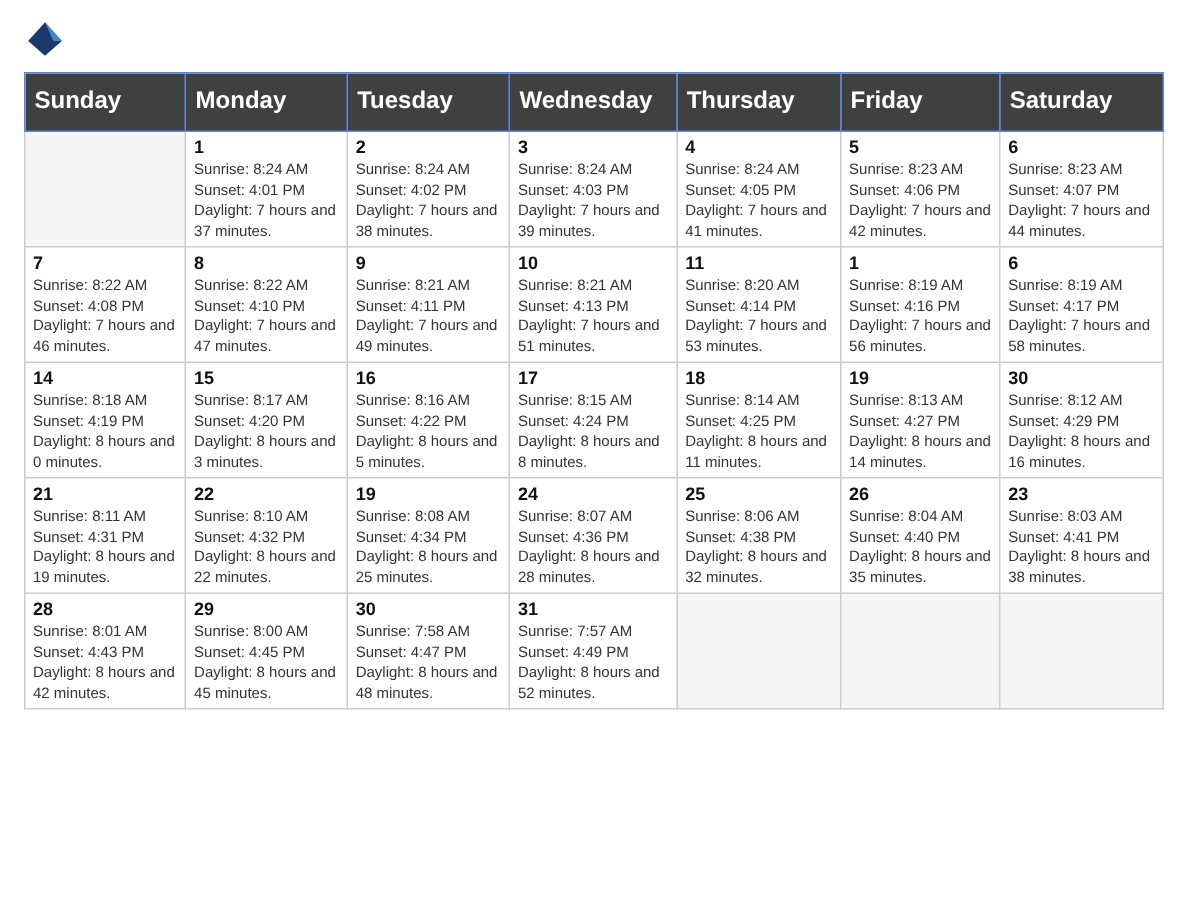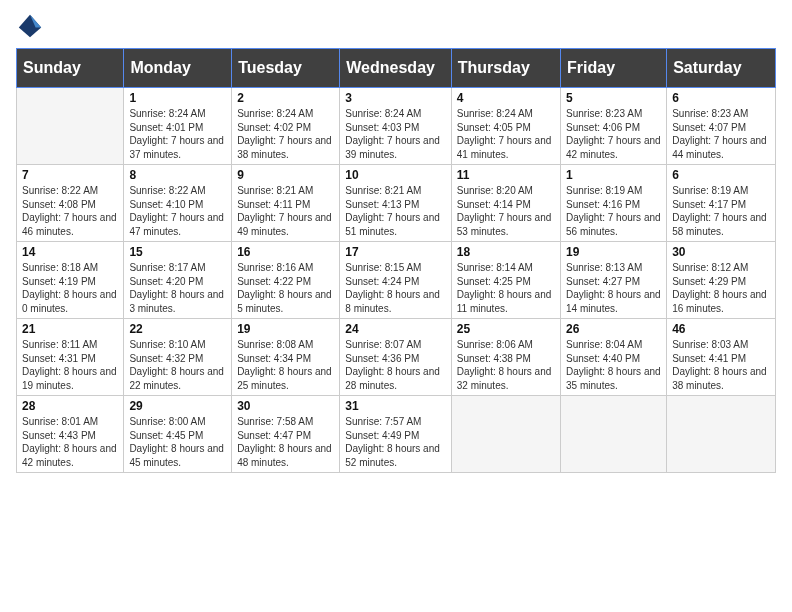--- a/index.html
+++ b/index.html
@@ -228,21 +228,21 @@
           </td>
           <td>
             <div class="day-num">25</div>
             <div class="day-info">Sunrise: 8:06 AM<br>Sunset: 4:38 PM<br>Daylight: 8 hours and 32 minutes.</div>
           </td>
           <td>
             <div class="day-num">26</div>
             <div class="day-info">Sunrise: 8:04 AM<br>Sunset: 4:40 PM<br>Daylight: 8 hours and 35 minutes.</div>
           </td>
           <td>
-            <div class="day-num">46</div>
+            <div class="day-num">23</div>
             <div class="day-info">Sunrise: 8:03 AM<br>Sunset: 4:41 PM<br>Daylight: 8 hours and 38 minutes.</div>
           </td>
         </tr>
         <tr>
           <td>
             <div class="day-num">28</div>
             <div class="day-info">Sunrise: 8:01 AM<br>Sunset: 4:43 PM<br>Daylight: 8 hours and 42 minutes.</div>
           </td>
           <td>
             <div class="day-num">29</div>

